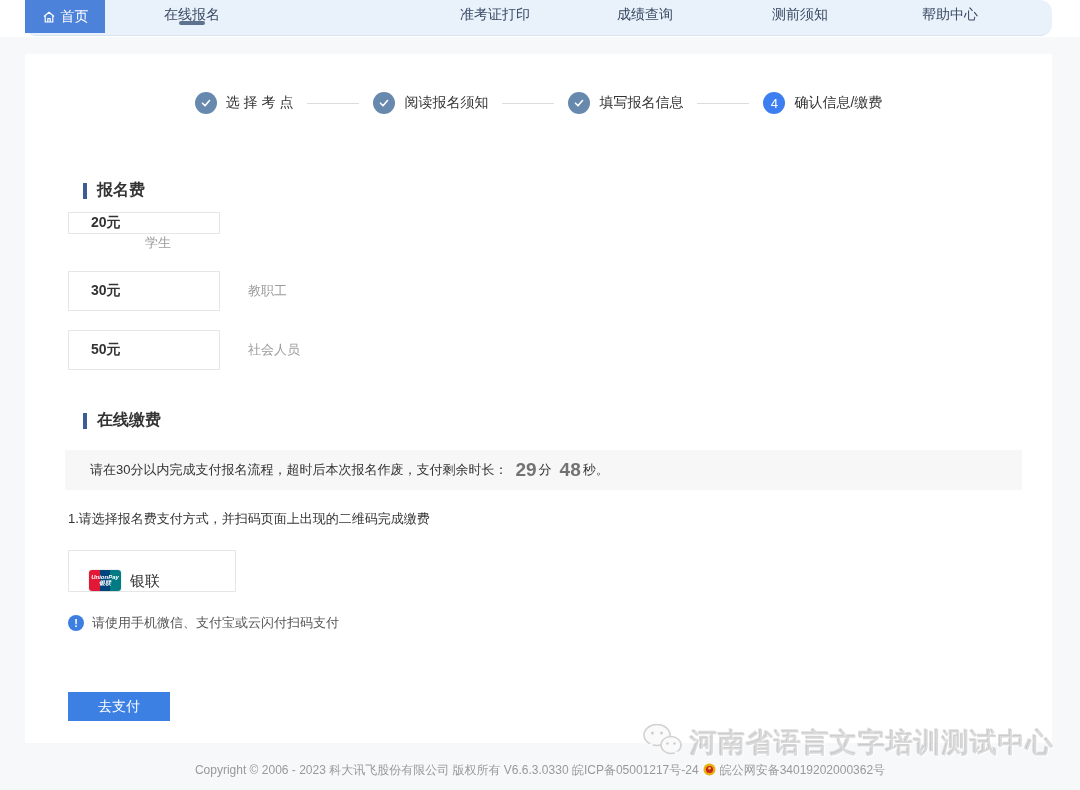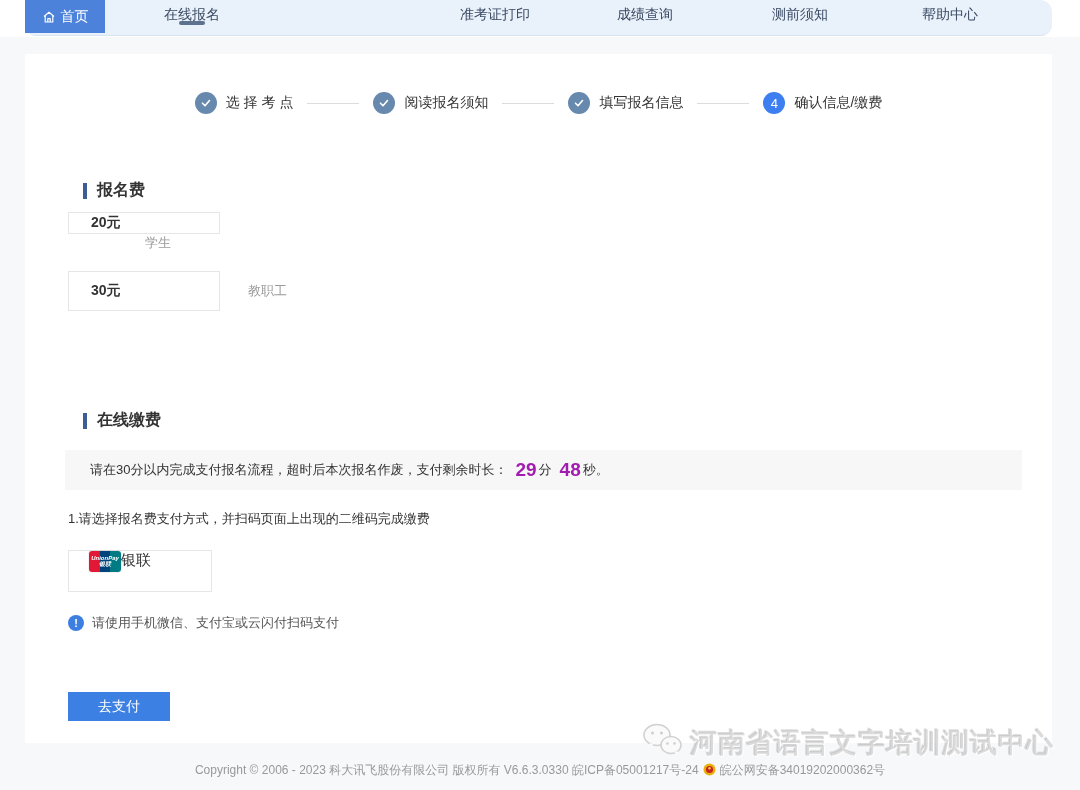--- a/index.html
+++ b/index.html
@@ -65,28 +65,28 @@
     display:flex; align-items:center; padding-left:22px;
     font-size:14px; font-weight:bold; color:#333;
   }
   .fee-label { margin-left:28px; font-size:13px; color:#9a9a9a; }
   
   .notice {
     position:absolute; left:40px; top:396px; width:957px; height:40px;
     background:#f7f7f7; display:flex; align-items:center; padding-left:25px;
     font-size:13px; color:#333;
   }
-  .notice .num { color:#a21caf; font-size:19px; font-weight:bold; margin:0 2px; }
+  .notice .num { color:#737373; font-size:19px; font-weight:bold; margin:0 2px; }
   .notice .gap { width:6px; }
   
   .pay-instruction { position:absolute; left:43px; top:456px; font-size:13px; color:#333; }
   .pay-method {
-    position:absolute; left:43px; top:496px; width:144px; height:42px;
+    position:absolute; left:43px; top:496px; width:168px; height:42px;
     border:1px solid #e6e6e6; background:#fff;
-    display:flex; align-items:flex-start; gap:0; padding-left:20px; cursor:pointer;
+    display:flex; align-items:flex-end; gap:9px; padding-left:20px; cursor:pointer;
   }
   .unionpay-logo {
     width:32px; height:21px; border-radius:3px; overflow:hidden;
     display:flex; position:relative; flex:0 0 auto;
     box-shadow:0 0 0 1px rgba(0,0,0,0.05);
   }
   .unionpay-logo .s1 { width:34%; background:#e21836; }
   .unionpay-logo .s2 { width:33%; background:#00447c; }
   .unionpay-logo .s3 { width:33%; background:#007b84; }
   .unionpay-logo .up-text {
@@ -201,20 +201,24 @@
     <span class="sec-title">报名费</span>
   </div>
 
   <div class="fee-row" style="top:158px;flex-direction:column;">
     <div class="fee-box">20元</div>
     <span class="fee-label">学生</span>
   </div>
   <div class="fee-row" style="top:217px;">
     <div class="fee-box">30元</div>
     <span class="fee-label">教职工</span>
+  </div>
+  <div class="fee-row" style="top:276px;">
+    <div class="fee-box">50元</div>
+    <span class="fee-label">社会人员</span>
   </div>
 
   <div class="sec-header" style="top:356px;">
     <span class="sec-bar"></span>
     <span class="sec-title">在线缴费</span>
   </div>
 
   <div class="notice">
     <span>请在30分以内完成支付报名流程，超时后本次报名作废，支付剩余时长：</span>
     <span class="gap"></span>

